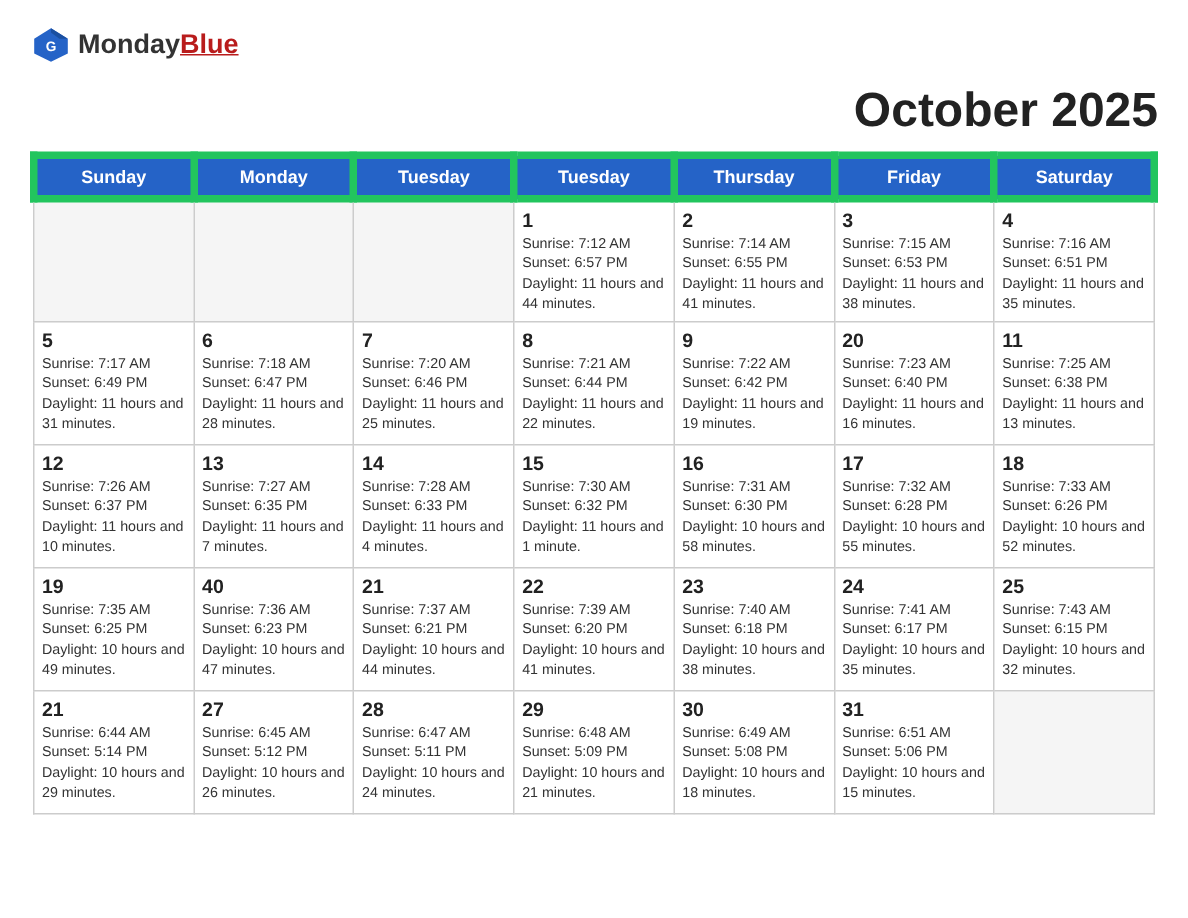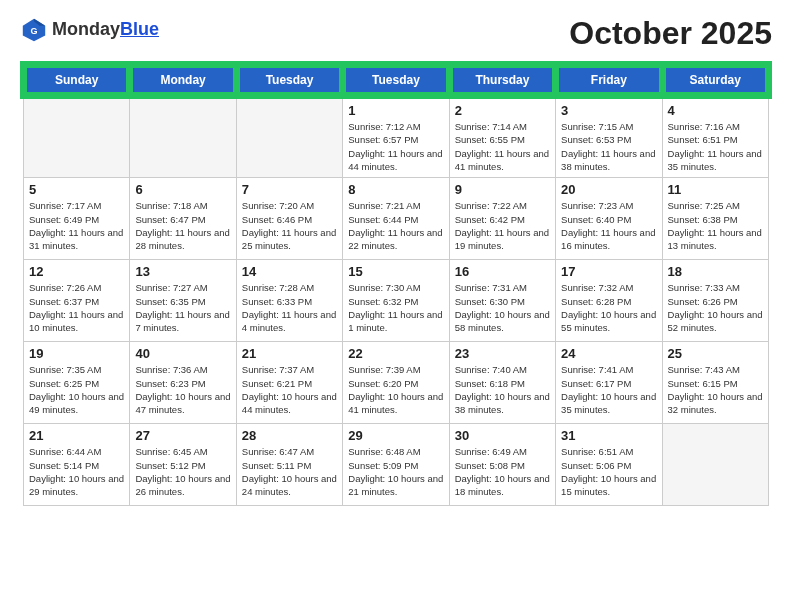--- a/index.html
+++ b/index.html
@@ -25,28 +25,29 @@
     .logo {
       display: flex;
       align-items: center;
     }
     .logo-text {
       font-size: 18px;
       font-weight: bold;
       line-height: 1.1;
     }
     .logo-general { color: #333; }
-    .logo-blue { color: #1d4ed8; text-decoration: underline; }
+    .logo-blue { color: #b91c1c; text-decoration: underline; }
     .logo-icon {
       width: 28px;
       height: 28px;
       margin-right: 4px;
     }
     .title-block {
       text-align: center;
+      margin-top: 40px;
     }
     .cal-title {
       font-size: 32px;
       font-weight: bold;
       color: #222;
       line-height: 1.1;
     }
     .cal-subtitle {
       font-size: 14px;
       color: #444;
@@ -56,21 +57,21 @@
       border-collapse: collapse;
       border: 1px solid #bbb;
     }
     .calendar th {
       background: #2563c7;
       color: #fff;
       font-size: 12px;
       font-weight: bold;
       text-align: center;
       padding: 5px 4px;
-      border: 7px solid #22c55e;
+      border: 5px solid #22c55e;
     }
     .calendar td {
       width: calc(100% / 7);
       vertical-align: top;
       border: 1px solid #ccc;
       padding: 4px 5px;
       font-size: 10px;
       color: #333;
       height: 82px;
       background: #fff;

